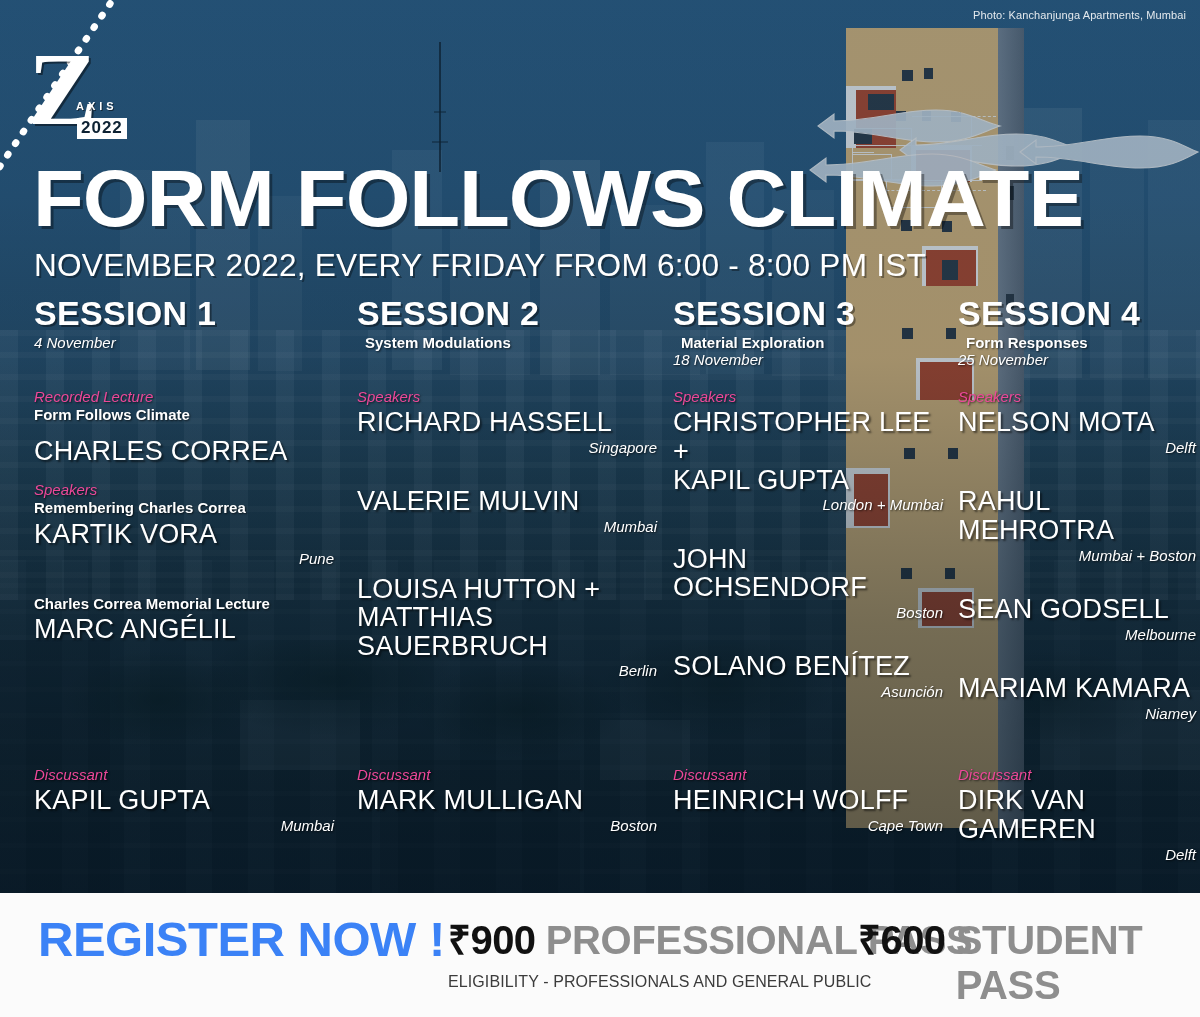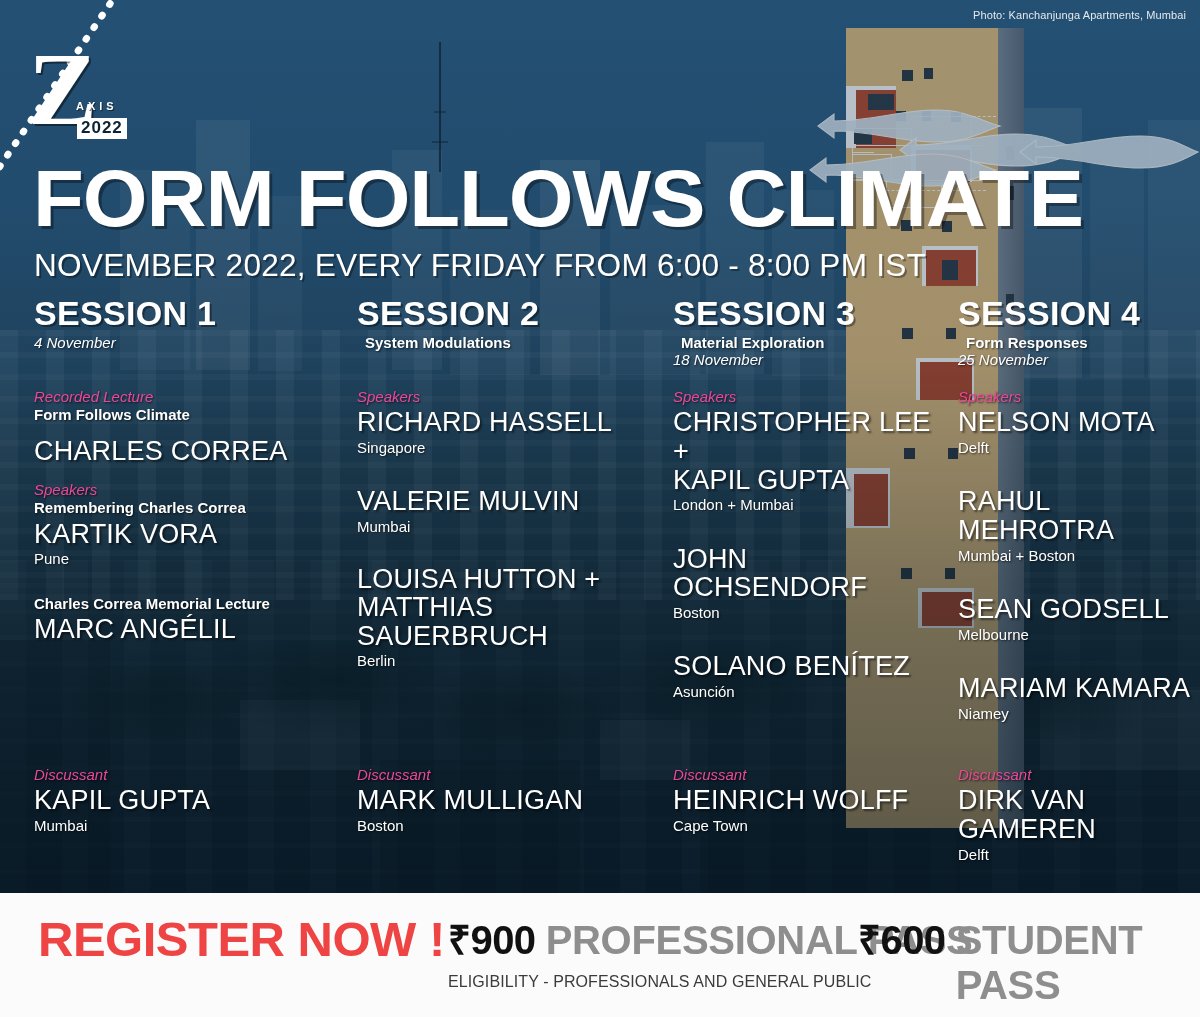--- a/index.html
+++ b/index.html
@@ -151,33 +151,34 @@
     font-size:15px; font-weight:700; color:#fff; line-height:1.22;
     text-shadow:1px 1px 2px rgba(0,0,0,.65);
   }
   .pname{
     font-family:"Liberation Sans Narrow","Liberation Sans",sans-serif;
     font-size:27px; font-weight:400; color:#fff; line-height:1.06;
     letter-spacing:.2px; text-shadow:2px 2px 2px rgba(0,0,0,.5);
   }
   .pname.n2{ font-size:27px; }
   .ploc{
-    font-size:15px; color:#fff; line-height:1.3; margin-top:1px;
+    font-size:15px; font-style:italic; color:#fff; line-height:1.3; margin-top:1px;
     text-shadow:1px 1px 2px rgba(0,0,0,.65);
+    text-align:right;
   }
 
   
   .footer{
     position:absolute; left:0; top:893px; width:1200px; height:124px;
     background:#fbfbfb;
   }
   .reg{
     position:absolute; left:38px; top:18px;
     font-family:"Liberation Sans Narrow","Liberation Sans",sans-serif;
-    font-size:49px; font-weight:700; color:#ef4444; letter-spacing:-.5px;
+    font-size:49px; font-weight:700; color:#3b82f6; letter-spacing:-.5px;
     transform:scaleX(1.0); transform-origin:left center;
   }
   .pass{ position:absolute; top:18px; }
   .pass.p1{ left:448px; }
   .pass.p2{ left:858px; }
   .passline{ display:flex; align-items:baseline; }
   .price{
     font-family:"Liberation Sans Narrow","Liberation Sans",sans-serif;
     font-size:40px; font-weight:700; color:#111; letter-spacing:-.5px;
   }
@@ -367,21 +368,21 @@
         <div class="blockrow" style="top: 92px;">
           <div class="role">Speakers</div>
           <div style="margin-top: 2px;">
             <div class="pname">RICHARD HASSELL</div>
             <div class="ploc">Singapore</div>
           </div>
           <div style="margin-top: 30px;">
             <div class="pname">VALERIE MULVIN</div>
             <div class="ploc">Mumbai</div>
           </div>
-          <div style="margin-top: 28px;">
+          <div style="margin-top: 38px;">
             <div class="pname">LOUISA HUTTON +</div>
             <div class="pname n2">MATTHIAS SAUERBRUCH</div>
             <div class="ploc">Berlin</div>
           </div>
         </div>
         <div class="blockrow" style="top: 470px;">
           <div class="role">Discussant</div>
           <div style="margin-top: 2px;">
             <div class="pname">MARK MULLIGAN</div>
             <div class="ploc">Boston</div>

